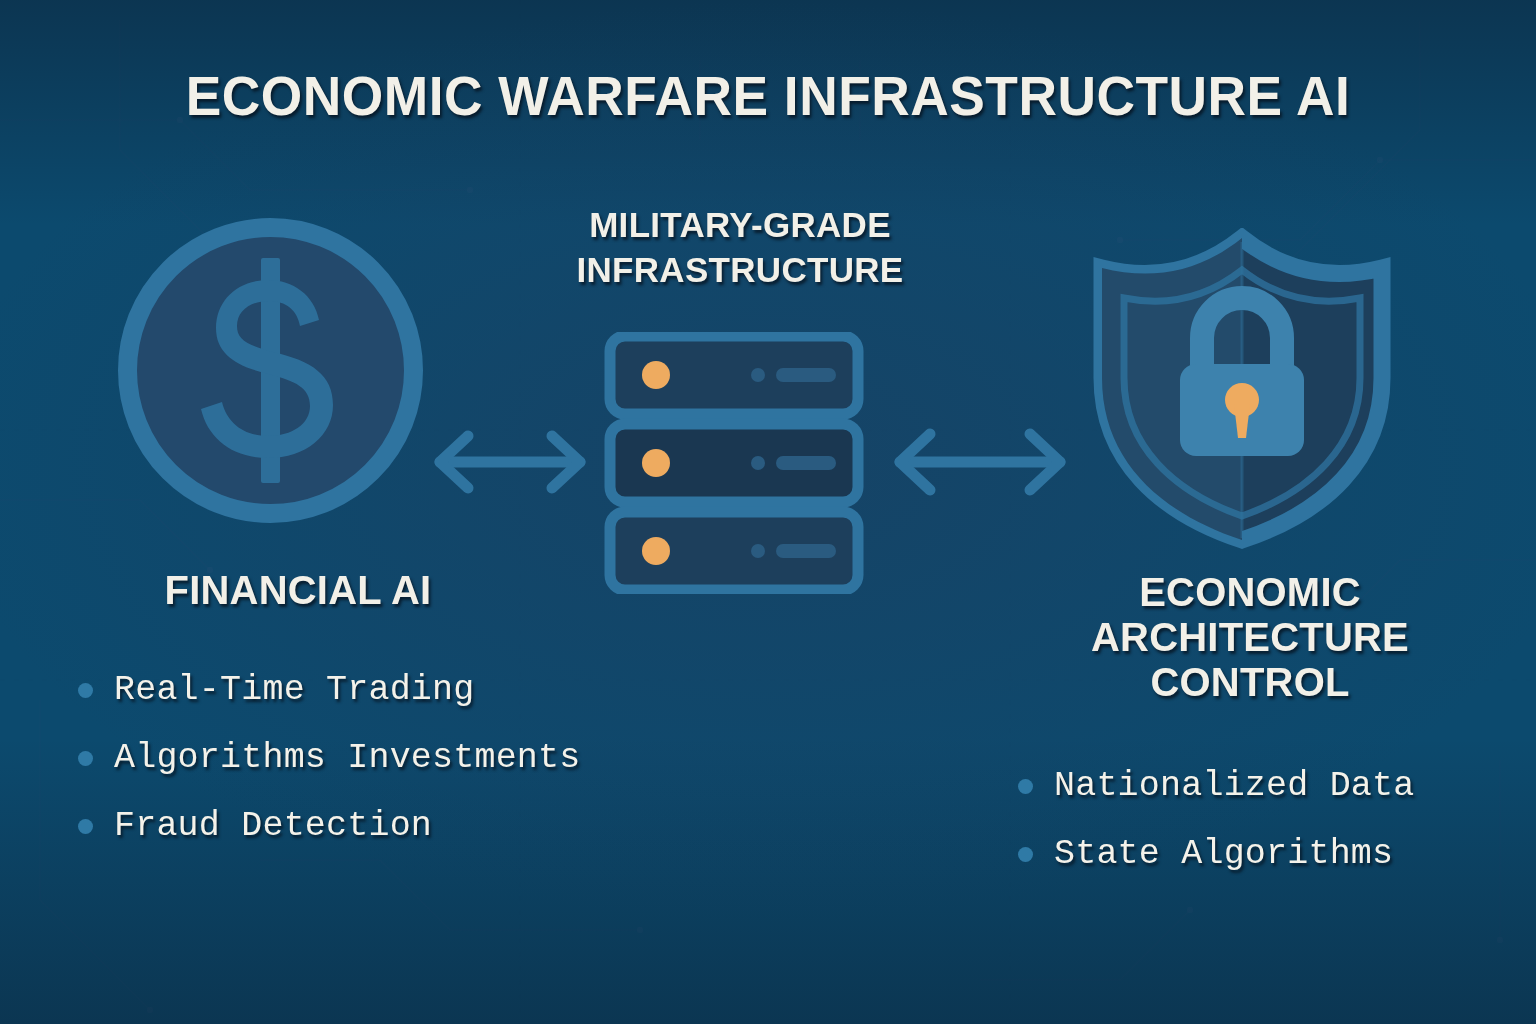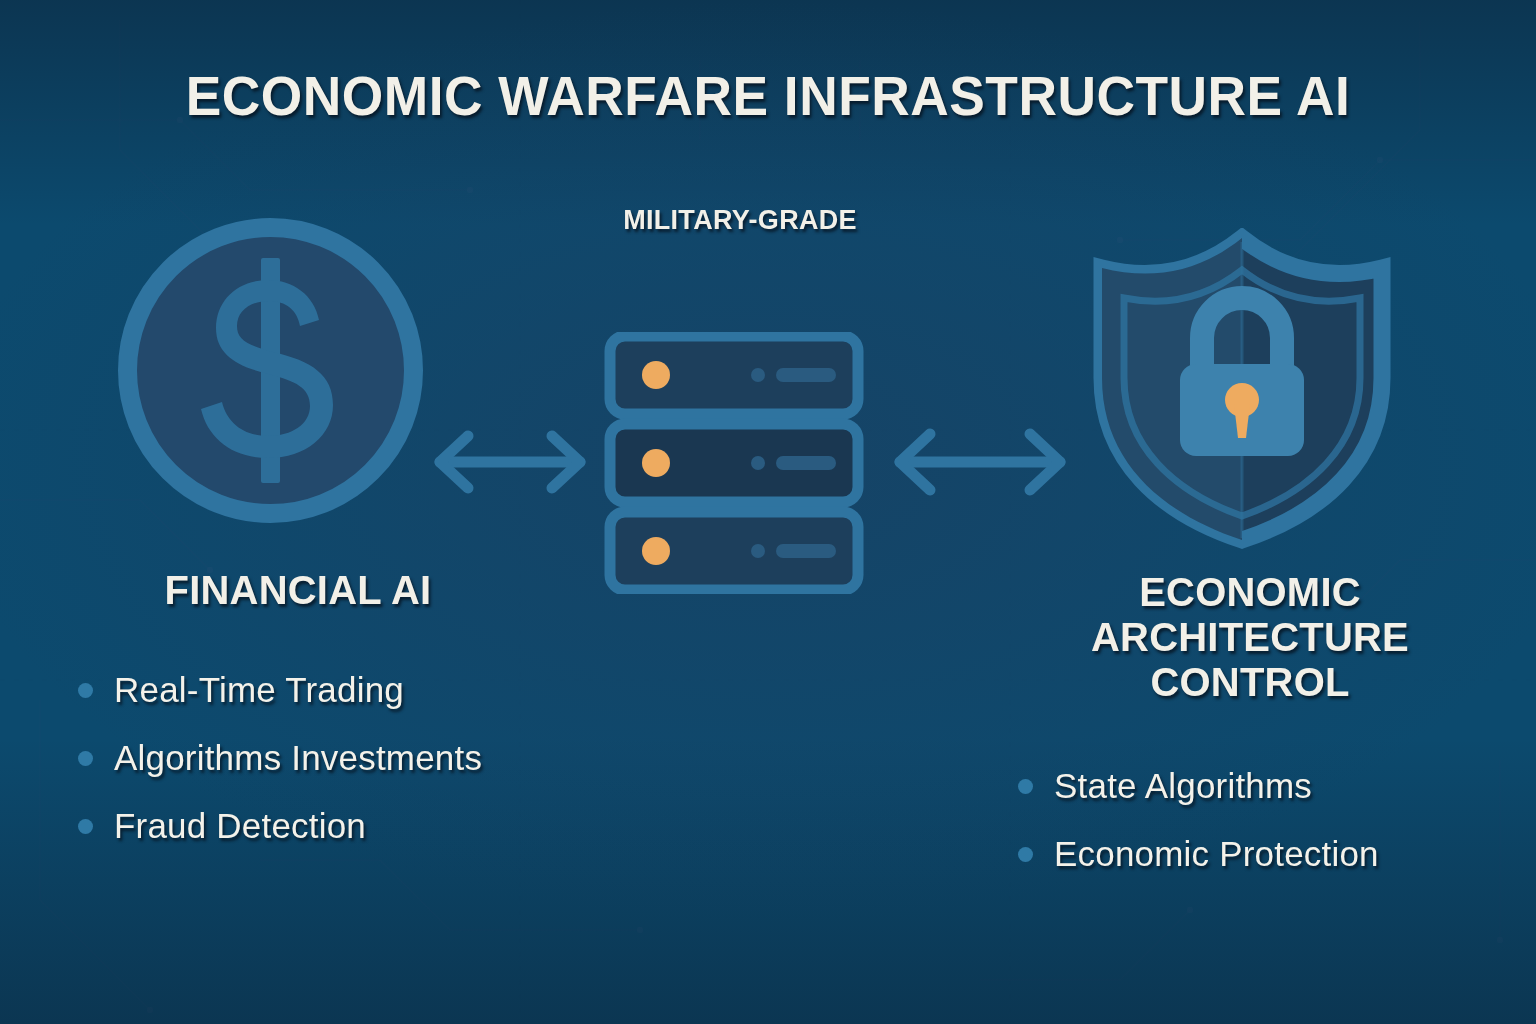--- a/index.html
+++ b/index.html
@@ -28,20 +28,21 @@
     position: absolute;
     inset: 0;
     pointer-events: none;
     background:
       radial-gradient(ellipse 90% 75% at 50% 45%, rgba(30,62,96,0.55) 0%, rgba(18,42,68,0.0) 60%),
       linear-gradient(180deg, rgba(12,28,47,0.45) 0%, rgba(12,28,47,0.0) 22%, rgba(10,24,40,0.0) 72%, rgba(10,24,40,0.40) 100%);
   }
 
   .txt-shadow {
     text-shadow: 2px 3px 3px rgba(6,16,28,0.75);
+    font-family: Liberation Mono, monospace;
   }
 
   
   #main-title {
     position: absolute;
     top: 68px;
     left: 0;
     width: 1536px;
     text-align: center;
     color: #f2f0e8;
@@ -54,21 +55,21 @@
   }
 
   
   #center-label {
     position: absolute;
     top: 203px;
     left: 488px;
     width: 504px;
     text-align: center;
     color: #f2f0e8;
-    font-size: 27px;
+    font-size: 35px;
     font-weight: bold;
     line-height: 1.28;
     letter-spacing: 0.3px;
     font-family: "Liberation Sans Narrow", "Liberation Sans", sans-serif;
   }
 
   
   #coin-icon { position: absolute; left: 118px; top: 218px; width: 305px; height: 305px; }
   #server-icon { position: absolute; left: 604px; top: 332px; width: 272px; height: 262px; }
   #shield-icon { position: absolute; left: 1082px; top: 228px; width: 320px; height: 322px; }
@@ -158,20 +159,21 @@
       <path d="M 520 0 L 520 1024"></path>
       <path d="M 1010 0 L 1010 1024"></path>
     </g>
   </svg>
   <div id="bg-vignette"></div>
 
   <div id="main-title" class="txt-shadow">ECONOMIC WARFARE INFRASTRUCTURE AI</div>
 
   <div id="center-label" class="txt-shadow">
     <div>MILITARY-GRADE</div>
+    <div>INFRASTRUCTURE</div>
   </div>
 
   <svg id="coin-icon" viewBox="0 0 305 305">
     <circle cx="152.5" cy="152.5" r="143" fill="#23496c" stroke="#2f74a0" stroke-width="19"></circle>
     <g fill="#2d6e99">
       <rect x="143" y="40" width="19" height="225" rx="2"></rect>
       <path d="M 201 102
                C 196 77, 175 62, 150 62
                C 120 62, 98 82, 98 110
                C 98 136, 118 148, 150 156
@@ -290,21 +292,21 @@
 
   <div id="right-heading" class="col-heading txt-shadow">
     <div>ECONOMIC</div>
     <div>ARCHITECTURE</div>
     <div>CONTROL</div>
   </div>
 
   <ul id="right-bullets" class="bullet-list">
     <li class="bullet-item">
       <span class="bullet-dot"></span>
+      <span class="bullet-text txt-shadow">Nationalized Data</span>
+    </li>
+    <li class="bullet-item">
+      <span class="bullet-dot"></span>
       <span class="bullet-text txt-shadow">State Algorithms</span>
     </li>
-    <li class="bullet-item">
-      <span class="bullet-dot"></span>
-      <span class="bullet-text txt-shadow">Economic Protection</span>
-    </li>
   </ul>
 
 </div>
 
 </body></html>

